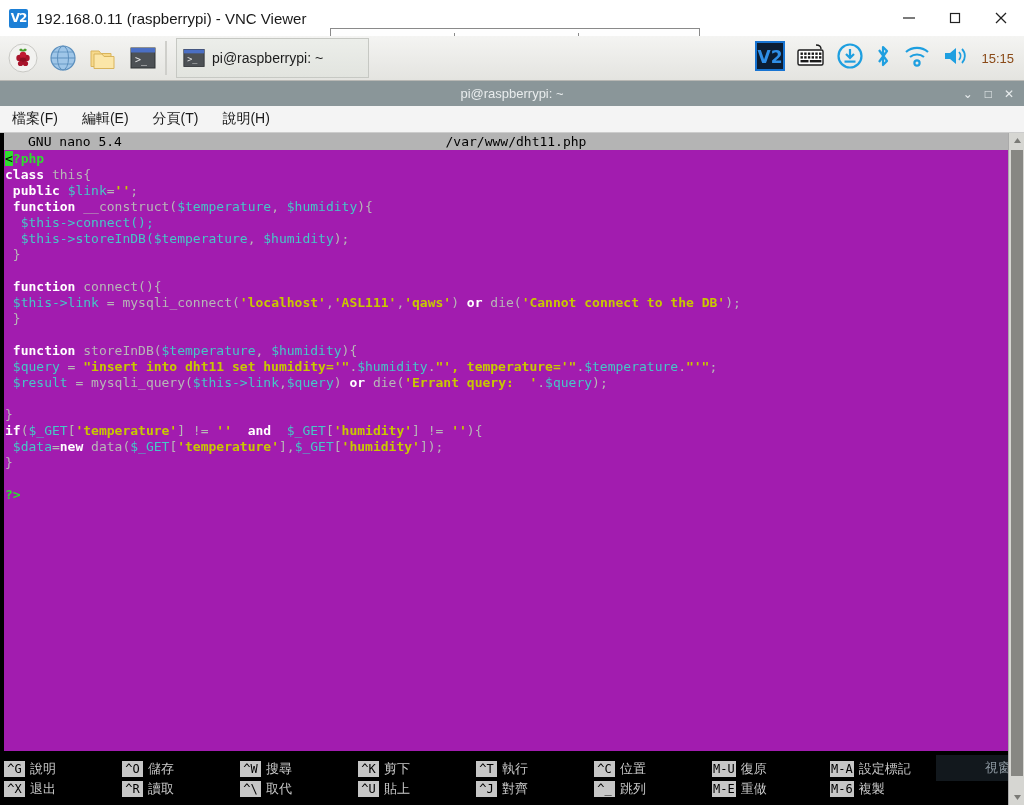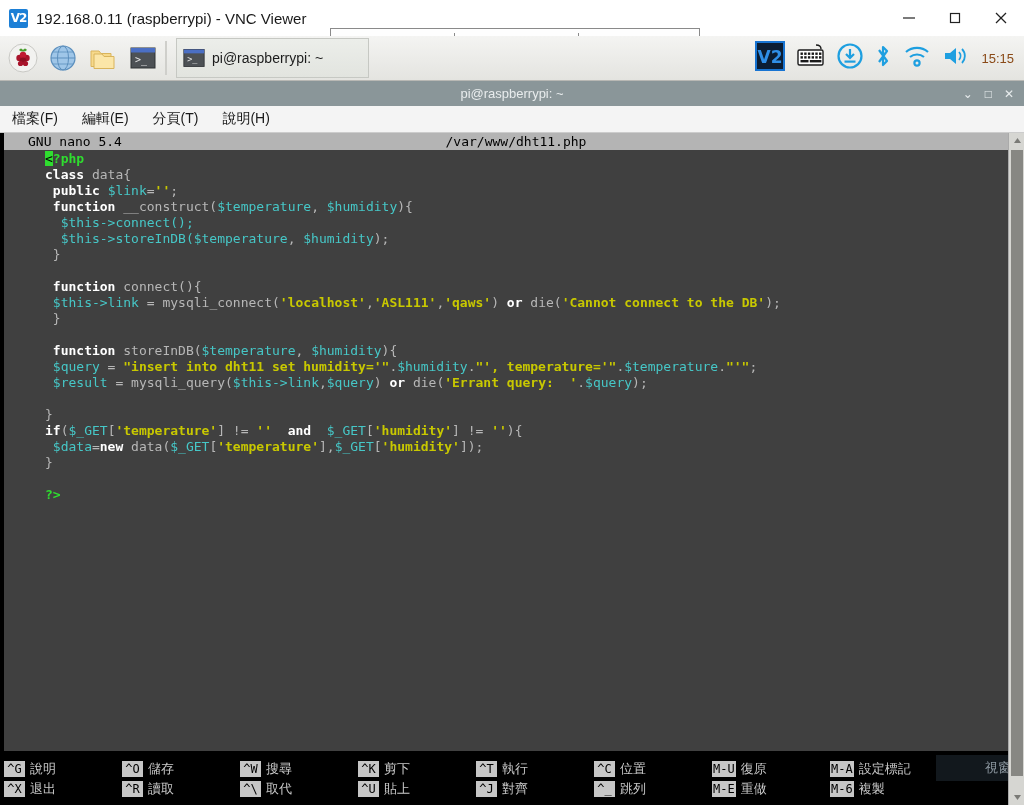--- a/index.html
+++ b/index.html
@@ -107,21 +107,21 @@
   .nano-header {
     height: 17px; background: #b4b4b4; color: #000;
     display: flex; align-items: center; position: relative;
     font-size: 13px; line-height: 17px;
   }
   .nano-header .nh-ver { position: absolute; left: 24px; }
   .nano-header .nh-file { position: absolute; left: 0; right: 0; text-align: center; }
 
   .nano-body {
     position: absolute; left: 0; top: 17px; width: 1008px; height: 601px;
-    background: #404040; padding-top: 1px; padding-left: 40px;
+    background: #a21caf; padding-top: 1px;
   }
   .code-line {
     height: 16px; line-height: 16px; white-space: pre;
     color: #b7b7b7; padding-left: 1px;
   }
   .kw     { color: #ffffff; font-weight: bold; text-align: center; }   
   .var    { color: #46c7c7; text-align: right; }                       
   .str    { color: #c8c800; font-weight: bold; }    
   .tag    { color: #2fdd2f; font-weight: bold; }    
   .plain  { color: #b7b7b7; }
@@ -324,21 +324,21 @@
       </div>
 
       <div class="nano">
         <div class="nano-header">
           <span class="nh-ver">GNU nano 5.4</span>
           <span class="nh-file">/var/www/dht11.php</span>
         </div>
 
         <div class="nano-body" id="nano-body">
             <div class="code-line"><span class="cursor">&lt;</span><span class="tag">?php</span></div>
-            <div class="code-line"><span class="kw">class</span><span class="plain"> data{</span></div>
+            <div class="code-line"><span class="kw">class</span><span class="plain"> this{</span></div>
             <div class="code-line"><span class="plain"> </span><span class="kw">public</span><span class="plain"> </span><span class="var">$link</span><span class="plain">=</span><span class="str">''</span><span class="plain">;</span></div>
             <div class="code-line"><span class="plain"> </span><span class="kw">function</span><span class="plain"> __construct(</span><span class="var">$temperature</span><span class="plain">, </span><span class="var">$humidity</span><span class="plain">){</span></div>
             <div class="code-line"><span class="plain">  </span><span class="var">$this</span><span class="var">-&gt;connect();</span></div>
             <div class="code-line"><span class="plain">  </span><span class="var">$this</span><span class="var">-&gt;storeInDB(</span><span class="var">$temperature</span><span class="plain">, </span><span class="var">$humidity</span><span class="plain">);</span></div>
             <div class="code-line"><span class="plain"> }</span></div>
             <div class="code-line">&nbsp;</div>
             <div class="code-line"><span class="plain"> </span><span class="kw">function</span><span class="plain"> connect(){</span></div>
             <div class="code-line"><span class="plain"> </span><span class="var">$this</span><span class="var">-&gt;link</span><span class="plain"> = mysqli_connect(</span><span class="str">'localhost'</span><span class="plain">,</span><span class="str">'ASL111'</span><span class="plain">,</span><span class="str">'qaws'</span><span class="plain">) </span><span class="kw">or</span><span class="plain"> die(</span><span class="str">'Cannot connect to the DB'</span><span class="plain">);</span></div>
             <div class="code-line"><span class="plain"> }</span></div>
             <div class="code-line">&nbsp;</div>

